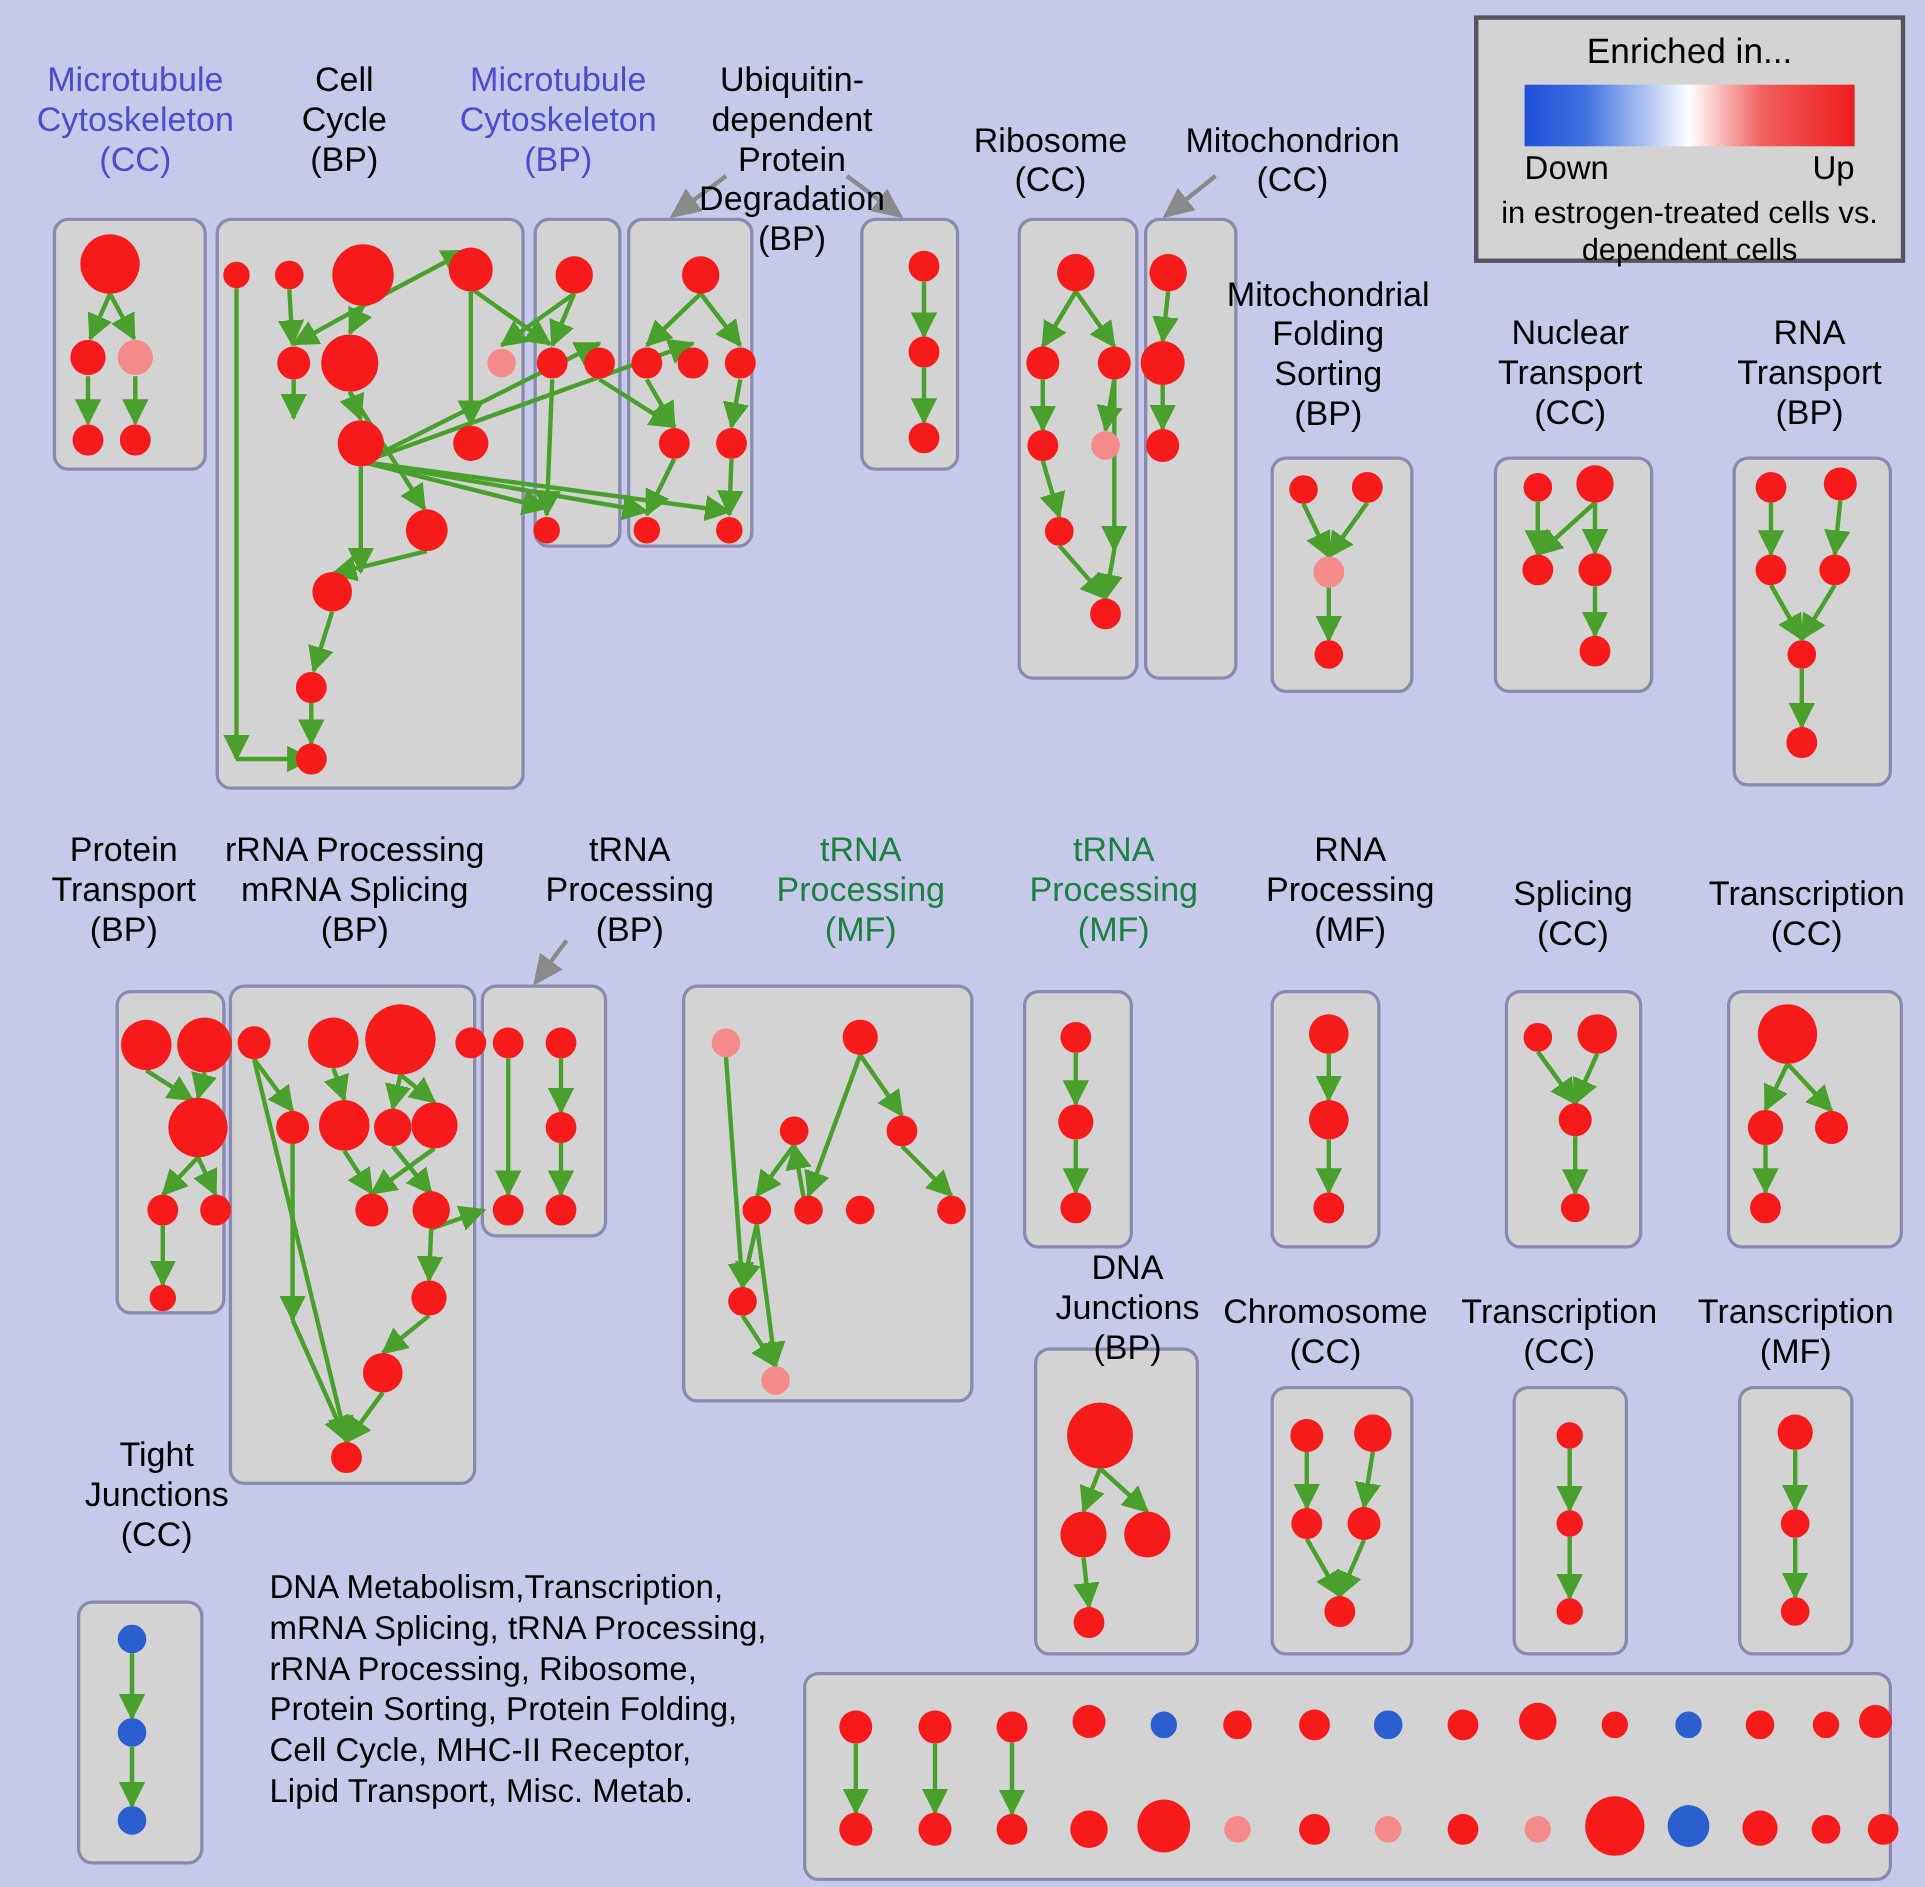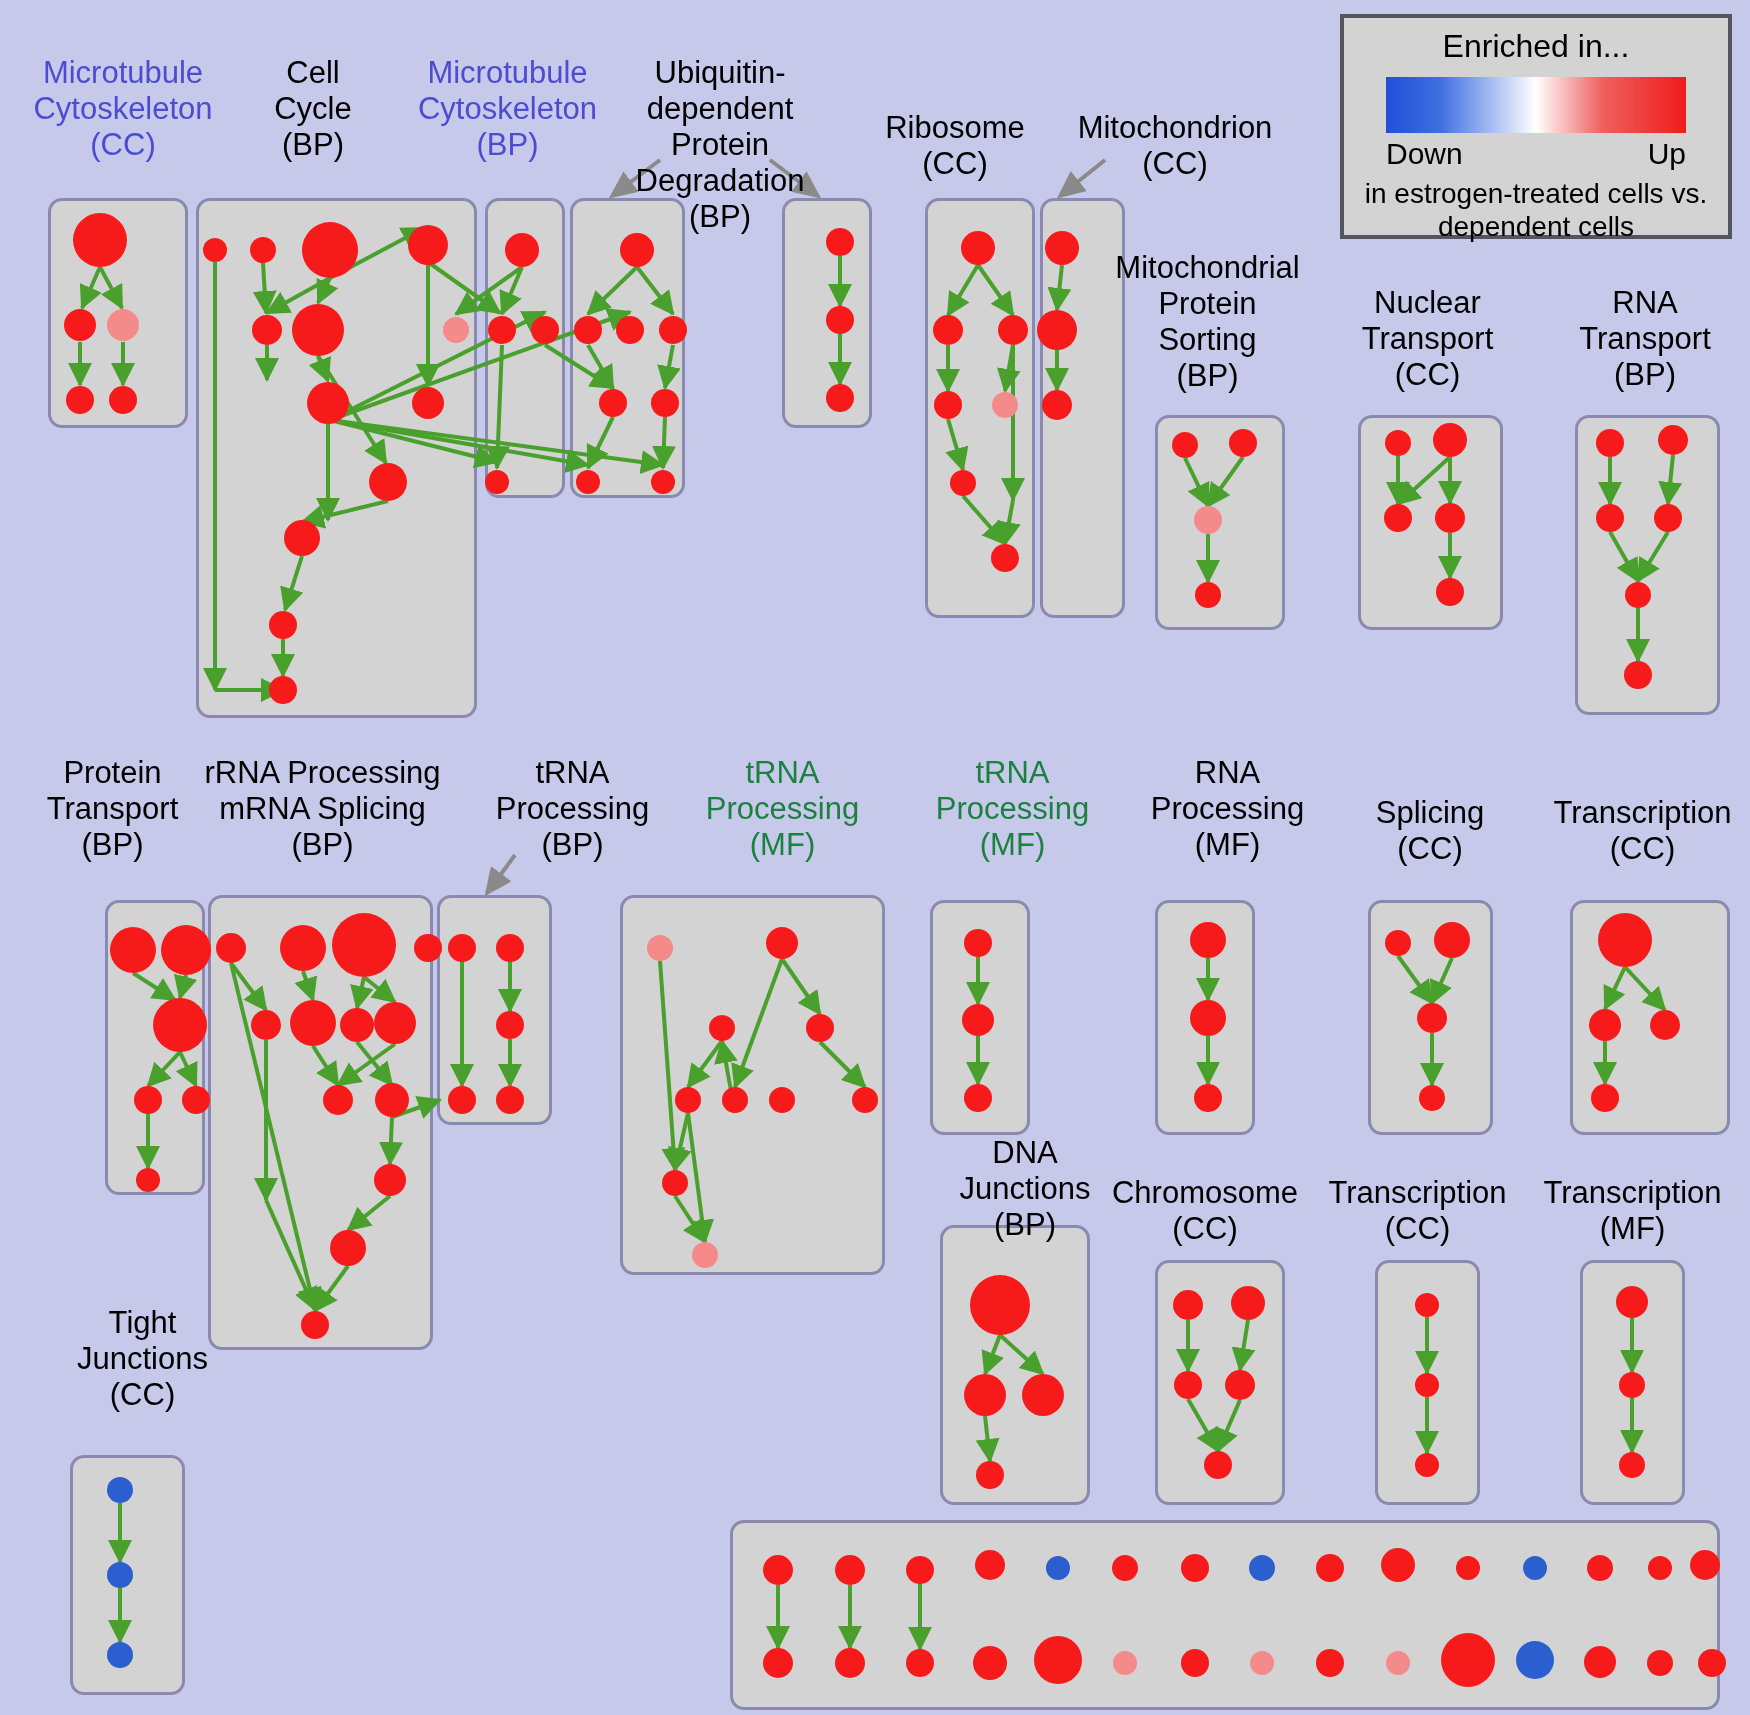--- a/index.html
+++ b/index.html
@@ -397,21 +397,21 @@
       <div class="label" style="left: 620px; top: 55px; width: 200px;">Ubiquitin-
 dependent
 Protein
 Degradation
 (BP)</div>
       <div class="label" style="left: 870px; top: 110px; width: 170px;">Ribosome
 (CC)</div>
       <div class="label" style="left: 1060px; top: 110px; width: 230px;">Mitochondrion
 (CC)</div>
       <div class="label" style="left: 1100px; top: 250px; width: 215px;">Mitochondrial
-Protein
+Folding
 Sorting
 (BP)</div>
       <div class="label" style="left: 1335px; top: 285px; width: 185px;">Nuclear
 Transport
 (CC)</div>
       <div class="label" style="left: 1555px; top: 285px; width: 180px;">RNA
 Transport
 (BP)</div>
       <div class="label" style="left: 30px; top: 755px; width: 165px;">Protein
 Transport
@@ -442,13 +442,19 @@
 (CC)</div>
       <div class="label" style="left: 1315px; top: 1175px; width: 205px;">Transcription
 (CC)</div>
       <div class="label" style="left: 1530px; top: 1175px; width: 205px;">Transcription
 (MF)</div>
       <div class="label" style="left: 55px; top: 1305px; width: 175px;">Tight
 Junctions
 (CC)</div>
     </div>
 
+  <div class="blocktext" style="left:245px;top:1425px;width:520px;">DNA Metabolism,Transcription,
+mRNA Splicing, tRNA Processing,
+rRNA Processing, Ribosome,
+Protein Sorting, Protein Folding,
+Cell Cycle, MHC-II Receptor,
+Lipid Transport, Misc. Metab.</div>
 </div>
 
 </body></html>

